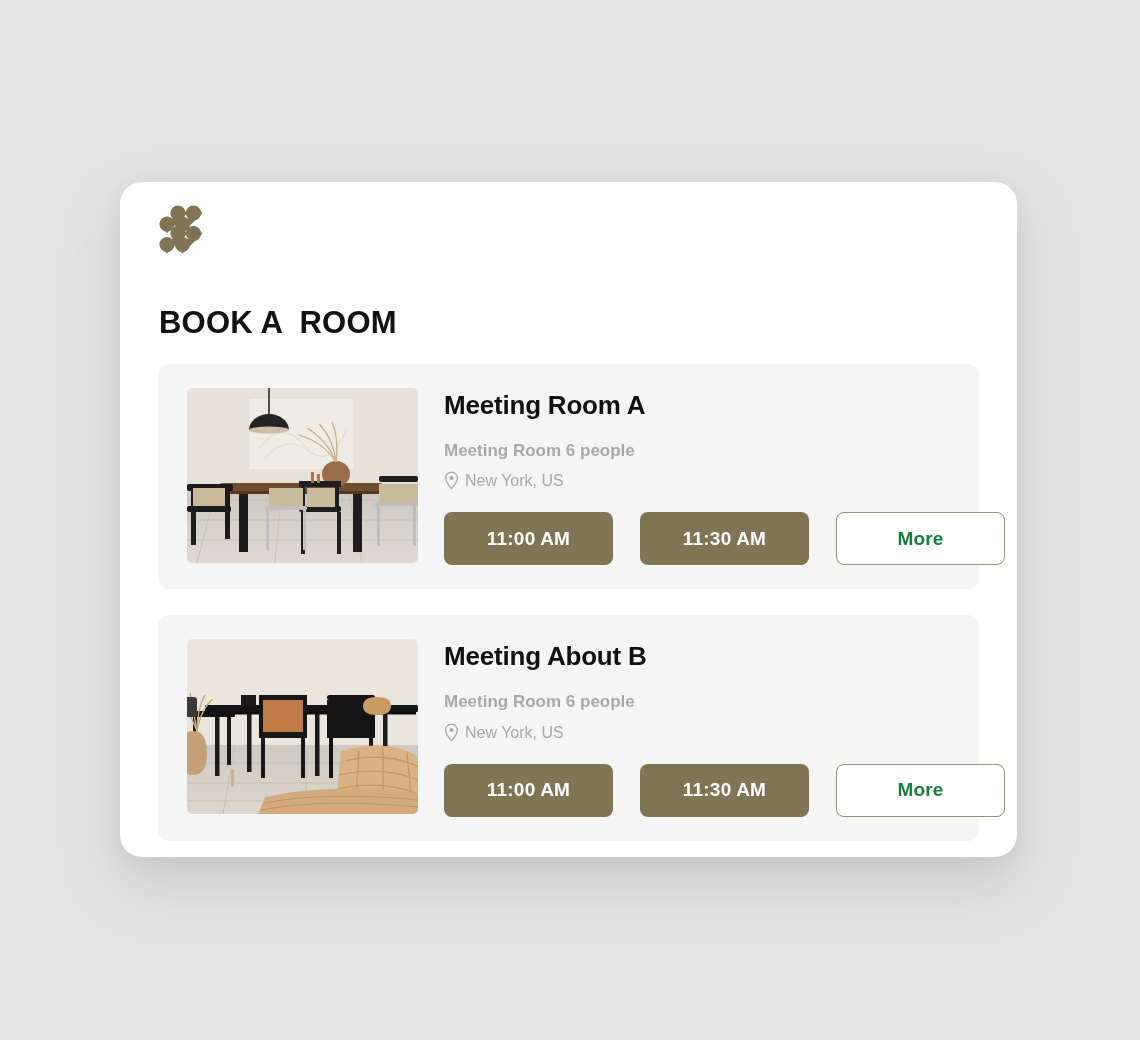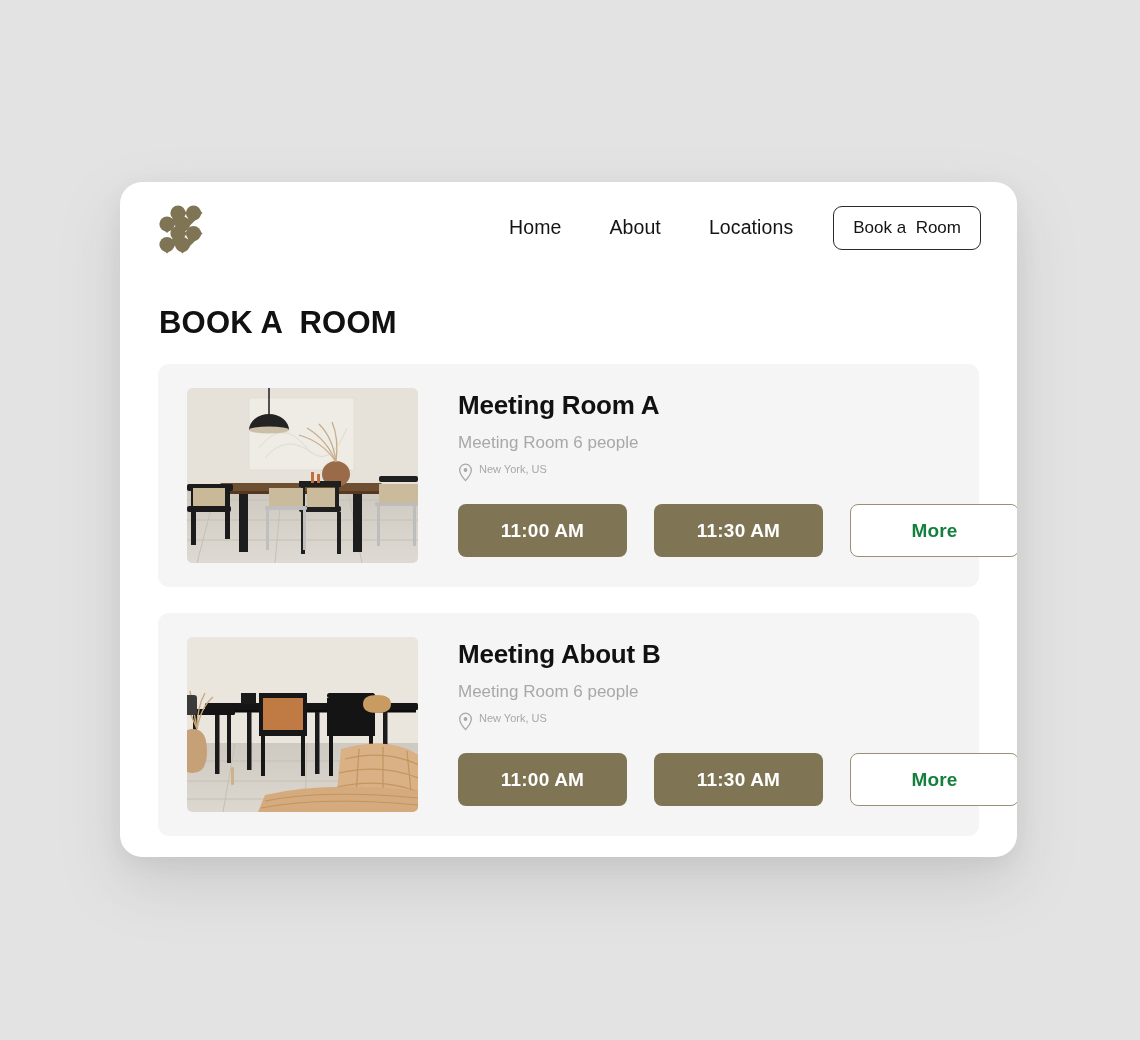--- a/index.html
+++ b/index.html
@@ -47,37 +47,37 @@
     margin:25px 0 0 39px;
     font-size:31px; font-weight:bold; color:#111111;
     letter-spacing:.2px; white-space:pre;
   }
 
   
   .cards { margin:23px 38px 0 38px; display:flex; flex-direction:column; gap:26px; }
   .card {
     background:#f5f5f5; border-radius:11px;
     padding:24px 24px 24px 29px;
-    display:flex; align-items:flex-start; gap:40px;
+    display:flex; align-items:flex-start; gap:26px;
   }
   .thumb {
     width:231px; height:175px; border-radius:5px;
     flex:0 0 auto; position:relative; overflow:hidden;
   }
   .info { flex:1 1 auto; padding-top:3px; }
   .room-name {
     font-size:26px; font-weight:bold; color:#111111;
     letter-spacing:-.2px; line-height:1.15;
   }
   .room-meta {
-    margin-top:12px; font-size:17px; color:#a8a8a8; line-height:1.2;
+    margin-top:20px; font-size:17px; color:#a8a8a8; line-height:1.2;font-weight:bold;
   }
   .room-loc {
-    margin-top:10px; font-size:11px; color:#a8a8a8;
-    display:flex; align-items:flex-start; gap:6px; line-height:1.2;
+    margin-top:10px; font-size:16px; color:#a8a8a8;
+    display:flex; align-items:flex-end; gap:6px; line-height:1.2;
   }
   .pin { flex:0 0 auto; display:block; }
 
   .slots { margin-top:22px; display:flex; gap:27px; }
   .slot {
     width:169px; height:53px; border-radius:8px;
     border:none; cursor:pointer;
     font-family:"Liberation Sans", sans-serif;
     font-size:19px; font-weight:bold; letter-spacing:.2px;
     display:flex; align-items:center; justify-content:center;
@@ -116,26 +116,20 @@
             </g>
             <g transform="translate(15.5,20.5)">
               <circle cx="8" cy="22" r="7.6"></circle>
                 <circle cx="19" cy="11" r="7.6"></circle>
               <path d="M3.5 26.5 L14.5 15.5 L23.5 6.5 L28 11 L17 22 L8 31 Z"></path>
             </g>
           </g>
         </svg>
       </div>
 
-      <div class="nav">
-        <span class="nav-link">Home</span>
-        <span class="nav-link">About</span>
-        <span class="nav-link last">Locations</span>
-        <button class="cta">Book a  Room</button>
-      </div>
     </div>
 
     <div class="page-title">BOOK A  ROOM</div>
 
     <div class="cards">
 
       <div class="card">
         <div class="thumb">
           <svg width="231" height="175" viewBox="0 0 231 175" xmlns="http://www.w3.org/2000/svg">
             <defs>

